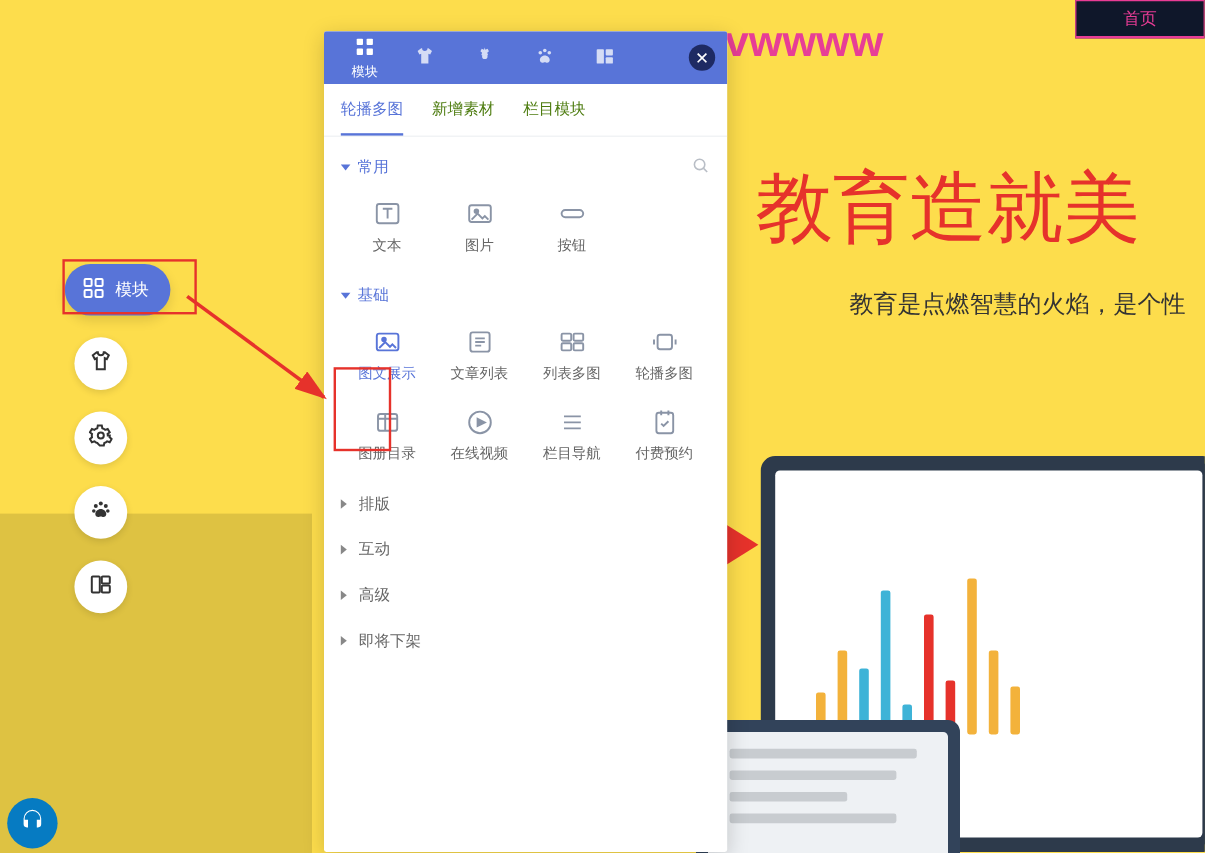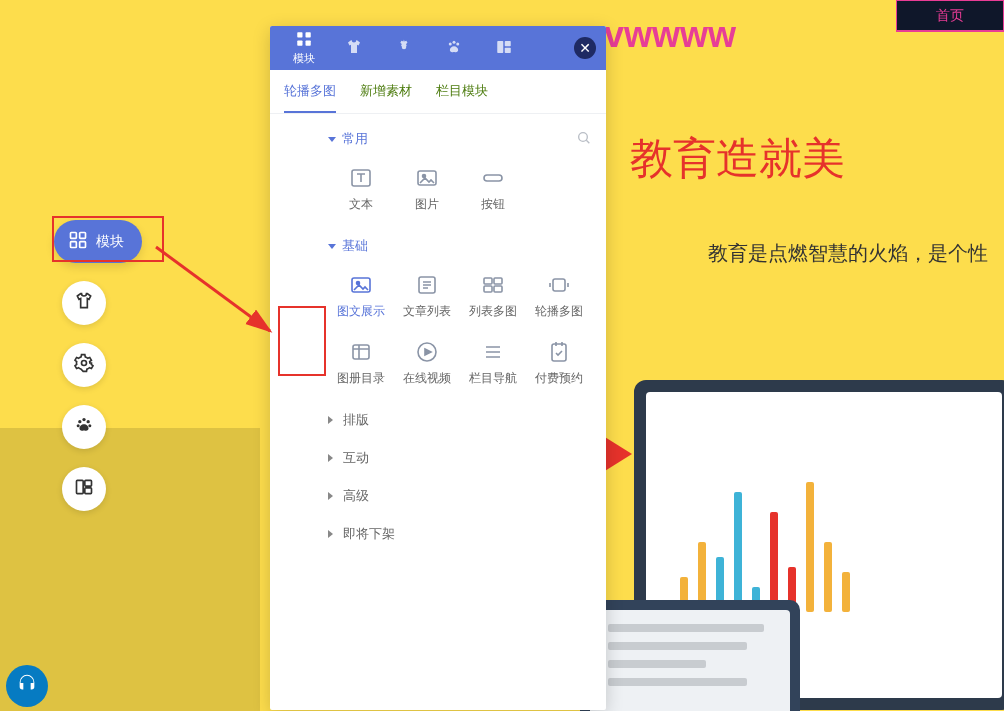--- a/index.html
+++ b/index.html
@@ -85,21 +85,21 @@
     color: #e73e96;
     font-size: 36px;
     font-weight: 700;
     letter-spacing: 0;
   }
   .hero-big {
     position: absolute;
     left: 630px;
     top: 130px;
     color: #e6322b;
-    font-size: 43px;
+    font-size: 64px;
     font-weight: 400;
     white-space: nowrap;
   }
   .hero-sub {
     position: absolute;
     left: 664px;
     top: 240px;
     color: #333;
     font-size: 20px;
     white-space: nowrap;
@@ -244,21 +244,20 @@
     display: flex;
     align-items: center;
     cursor: pointer;
     border-bottom: 2px solid transparent;
   }
   .ptab.active { color: #5874d8; border-bottom-color: #5874d8; }
   .panel-body {
     flex: 1;
     overflow-y: auto;
     padding: 6px 14px 2px;
-    margin-left: 44px;
   }
   .section-head {
     display: flex;
     align-items: center;
     justify-content: space-between;
     height: 38px;
     color: #5874d8;
     font-size: 13px;
     cursor: pointer;
   }

